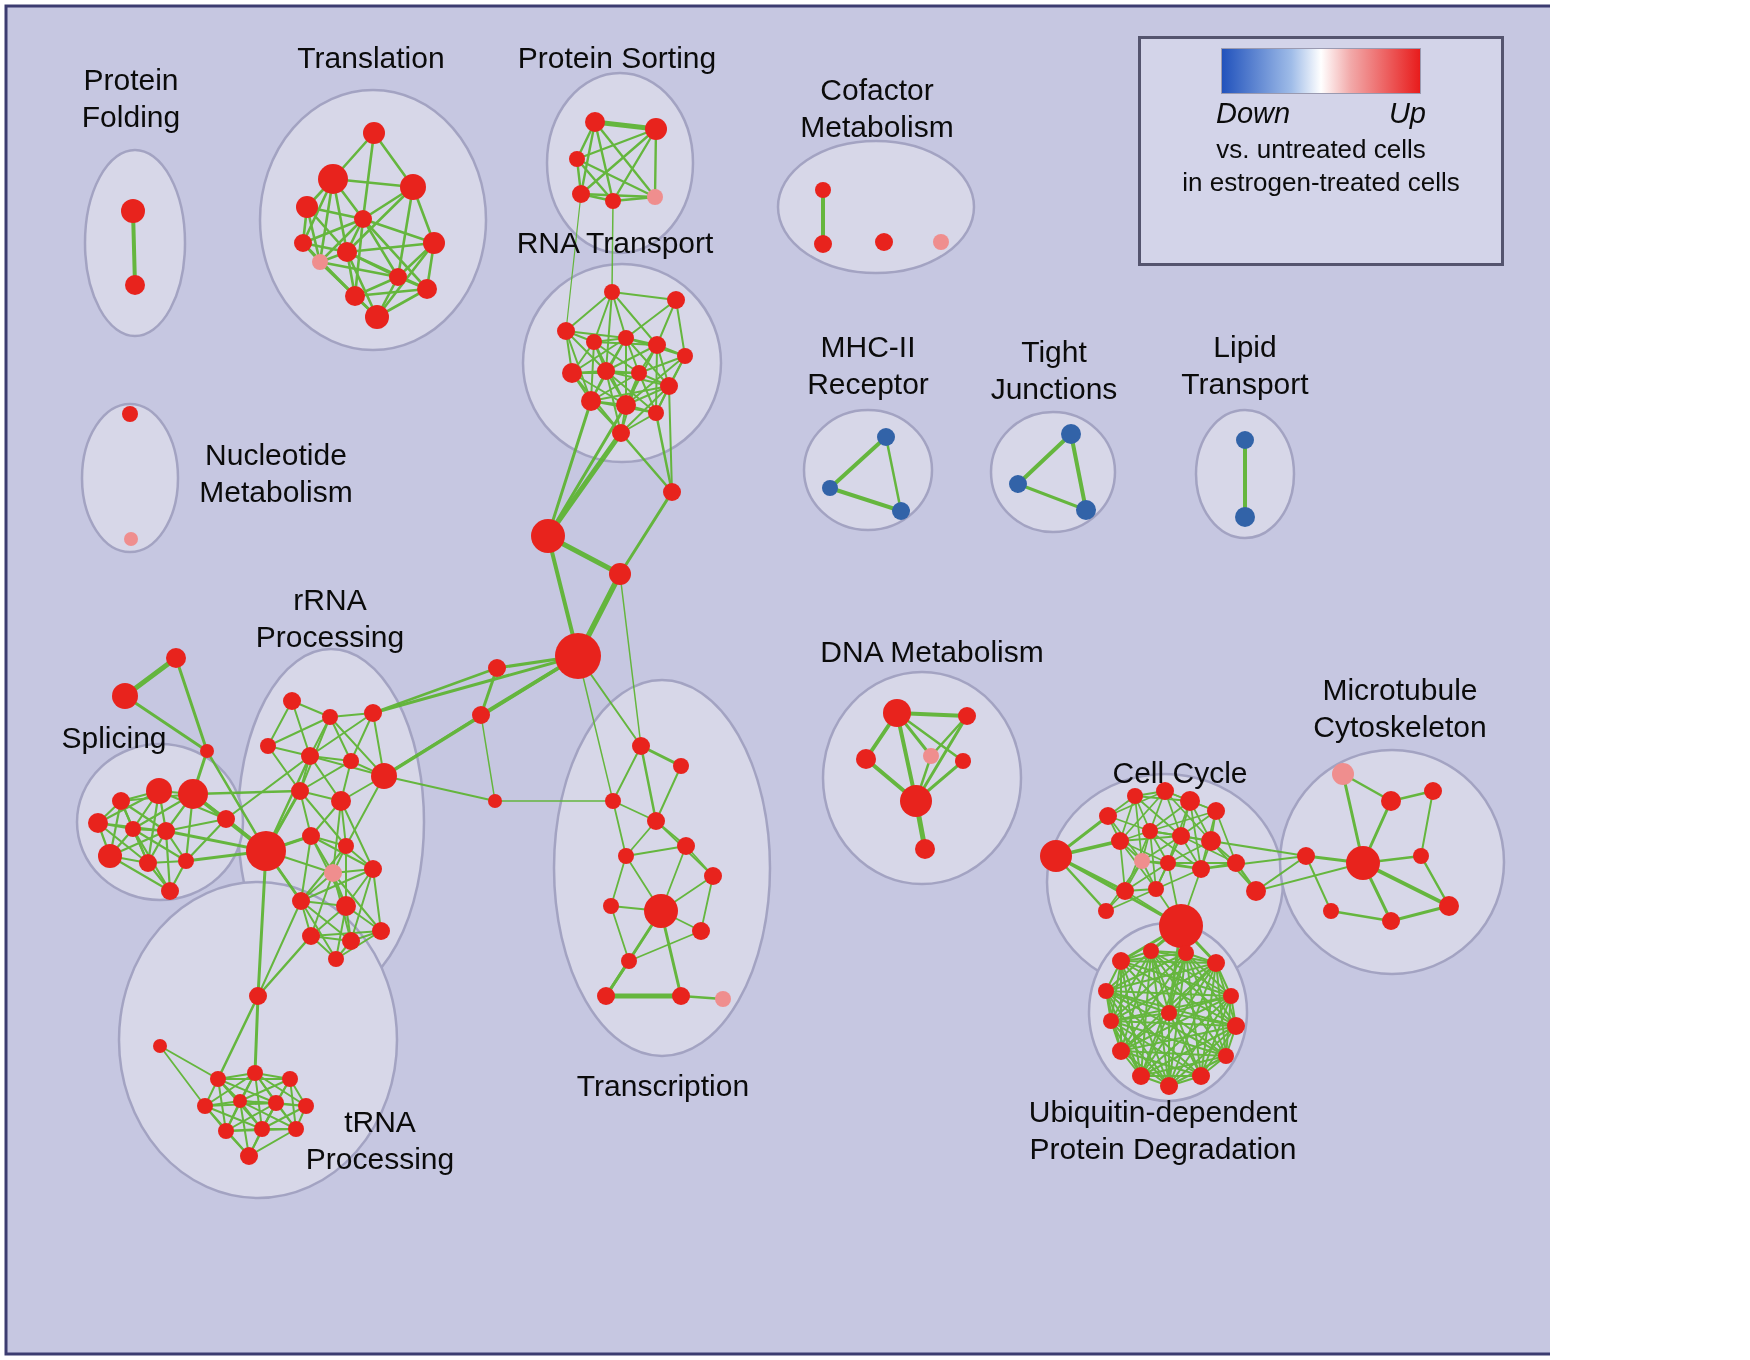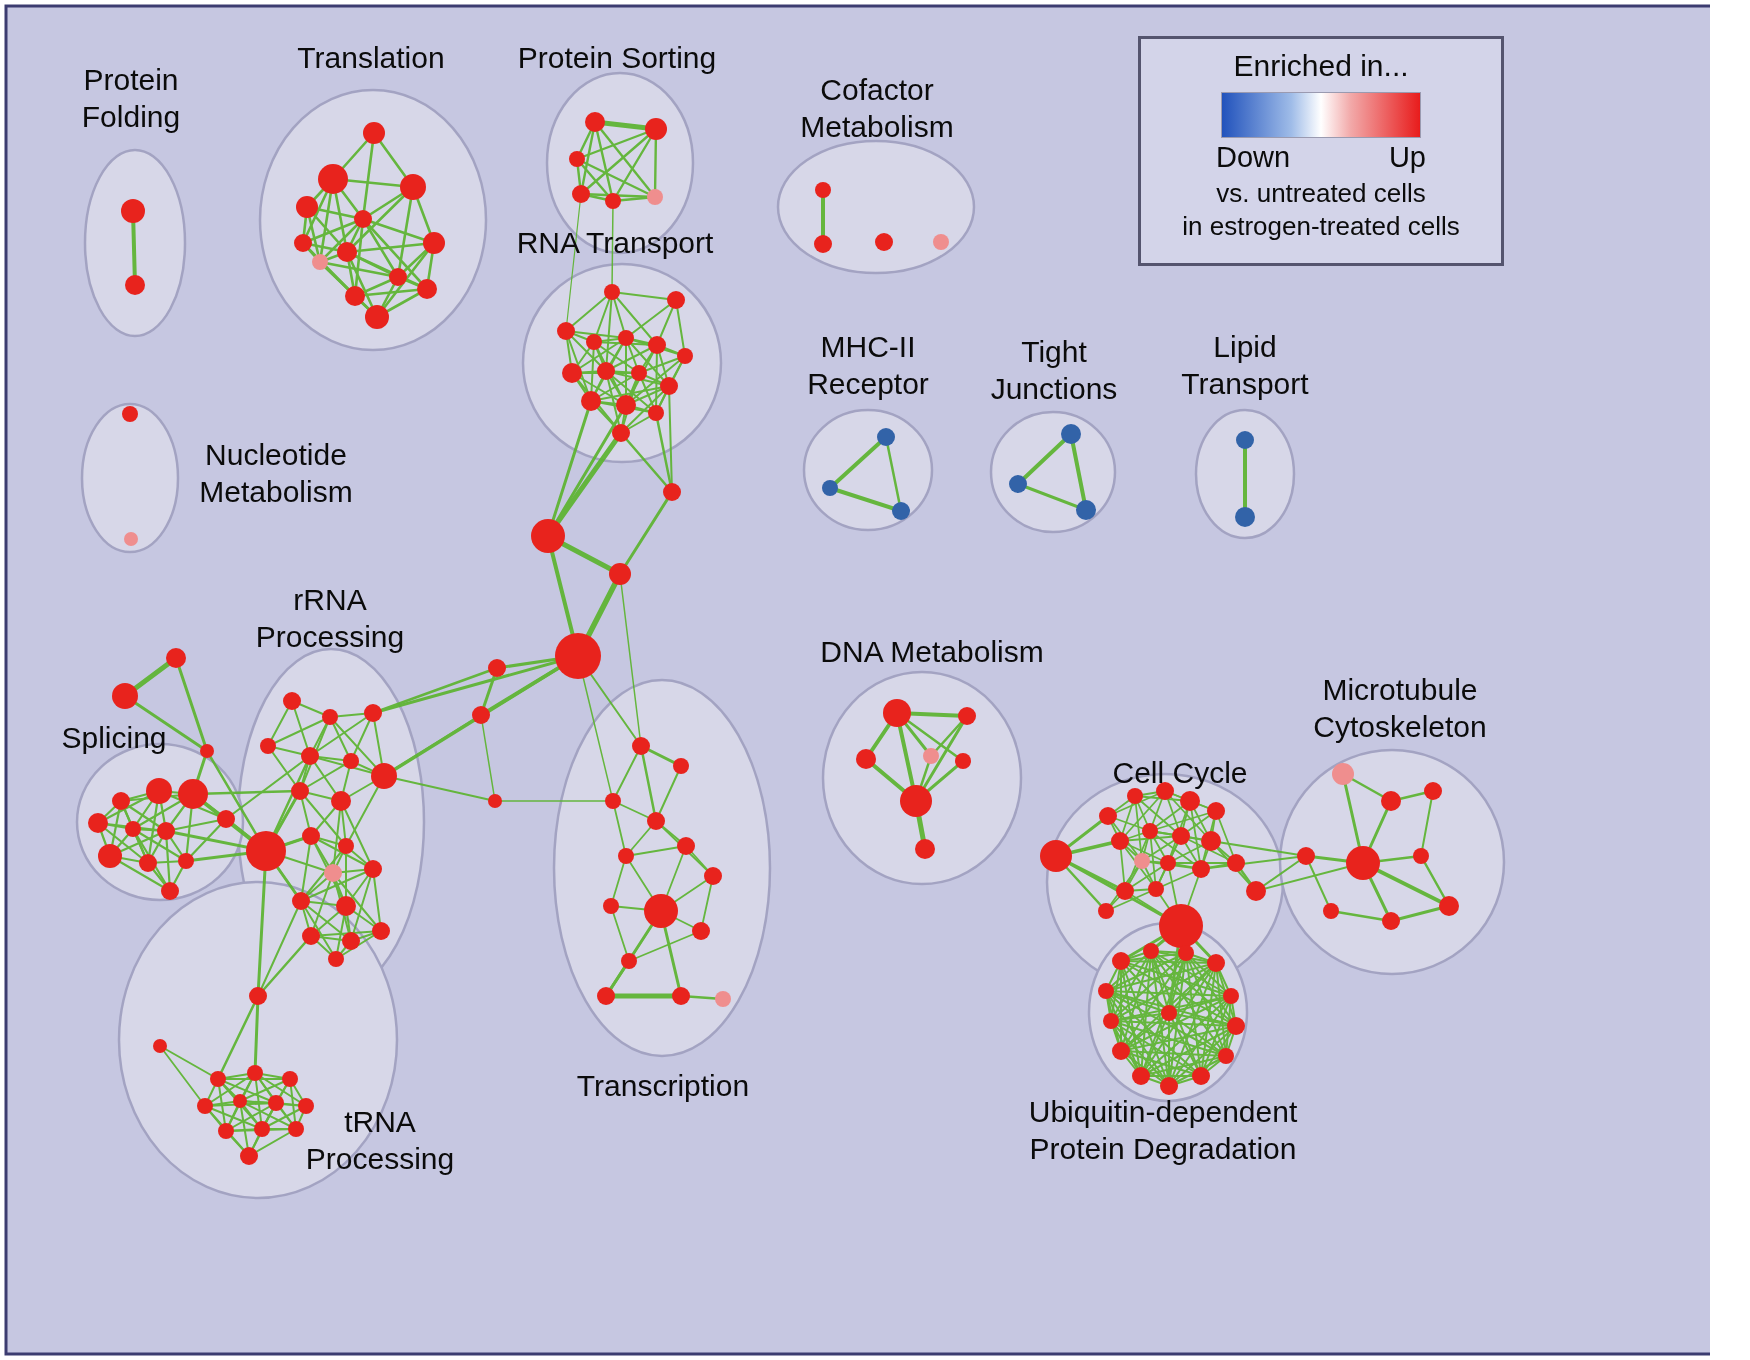--- a/index.html
+++ b/index.html
@@ -1,24 +1,24 @@
 <!DOCTYPE html>
 <html><head>
 <meta charset="utf-8">
 <style>
   html,body{margin:0;padding:0;}
   body{width:1750px;height:1360px;background:#ffffff;font-family:"Liberation Sans",sans-serif;}
-  #page{position:relative;width:1710px;height:1360px;overflow:hidden;}
+  #page{position:relative;width:1550px;height:1360px;overflow:hidden;}
   #net{position:absolute;left:0;top:0;}
   text.cluster-label{font-size:30px;fill:#0b0b0b;text-anchor:middle;}
   #legend{position:absolute;left:1138px;top:36px;width:366px;height:230px;background:#d3d4e9;
           border:3px solid #54546e;box-sizing:border-box;text-align:center;color:#0b0b0b;}
   #legend .title{font-size:30px;margin-top:10px;}
   #legend .bar{width:200px;height:46px;margin:9px auto 3px;border:1px solid #9a9ab0;box-sizing:border-box;}
-  #legend .du{width:210px;margin:0 auto;display:flex;justify-content:space-between;font-size:29px;}
+  #legend .du{width:210px;margin:0 auto;display:flex;justify-content:space-between;font-size:29px;font-style:italic;}
   #legend .sub{font-size:26px;line-height:33px;margin-top:3px;}
 </style>
 </head>
 <body>
 
 <div id="page">
   <svg id="net" width="1750" height="1360" viewBox="0 0 1750 1360">
       <rect x="6" y="6" width="1738" height="1348" fill="#c6c7e1" stroke="#3c3c70" stroke-width="3"></rect>
       <g fill="#d7d7e8" stroke="#a3a3c2" stroke-width="2.5">
         <ellipse cx="135" cy="243" rx="50" ry="93"></ellipse>
@@ -788,21 +788,20 @@
         <text class="cluster-label" x="932" y="662">DNA Metabolism</text>
         <text class="cluster-label" x="1180" y="783">Cell Cycle</text>
         <text class="cluster-label" x="1400" y="700">Microtubule</text>
         <text class="cluster-label" x="1400" y="737">Cytoskeleton</text>
         <text class="cluster-label" x="1163" y="1122">Ubiquitin-dependent</text>
         <text class="cluster-label" x="1163" y="1159">Protein Degradation</text>
       </g>
     </svg>
 
   <div id="legend">
-    <div class="title">Enriched in...</div>
     <div class="bar" style="background: linear-gradient(to right, rgb(33, 82, 188) 0%, rgb(159, 188, 232) 35%, rgb(255, 255, 255) 50%, rgb(242, 169, 169) 65%, rgb(232, 28, 28) 100%);"></div>
     <div class="du">
       <span>Down</span>
       <span>Up</span>
     </div>
     <div class="sub">
       <div>vs. untreated cells</div>
       <div>in estrogen-treated cells</div>
     </div>
   </div>

